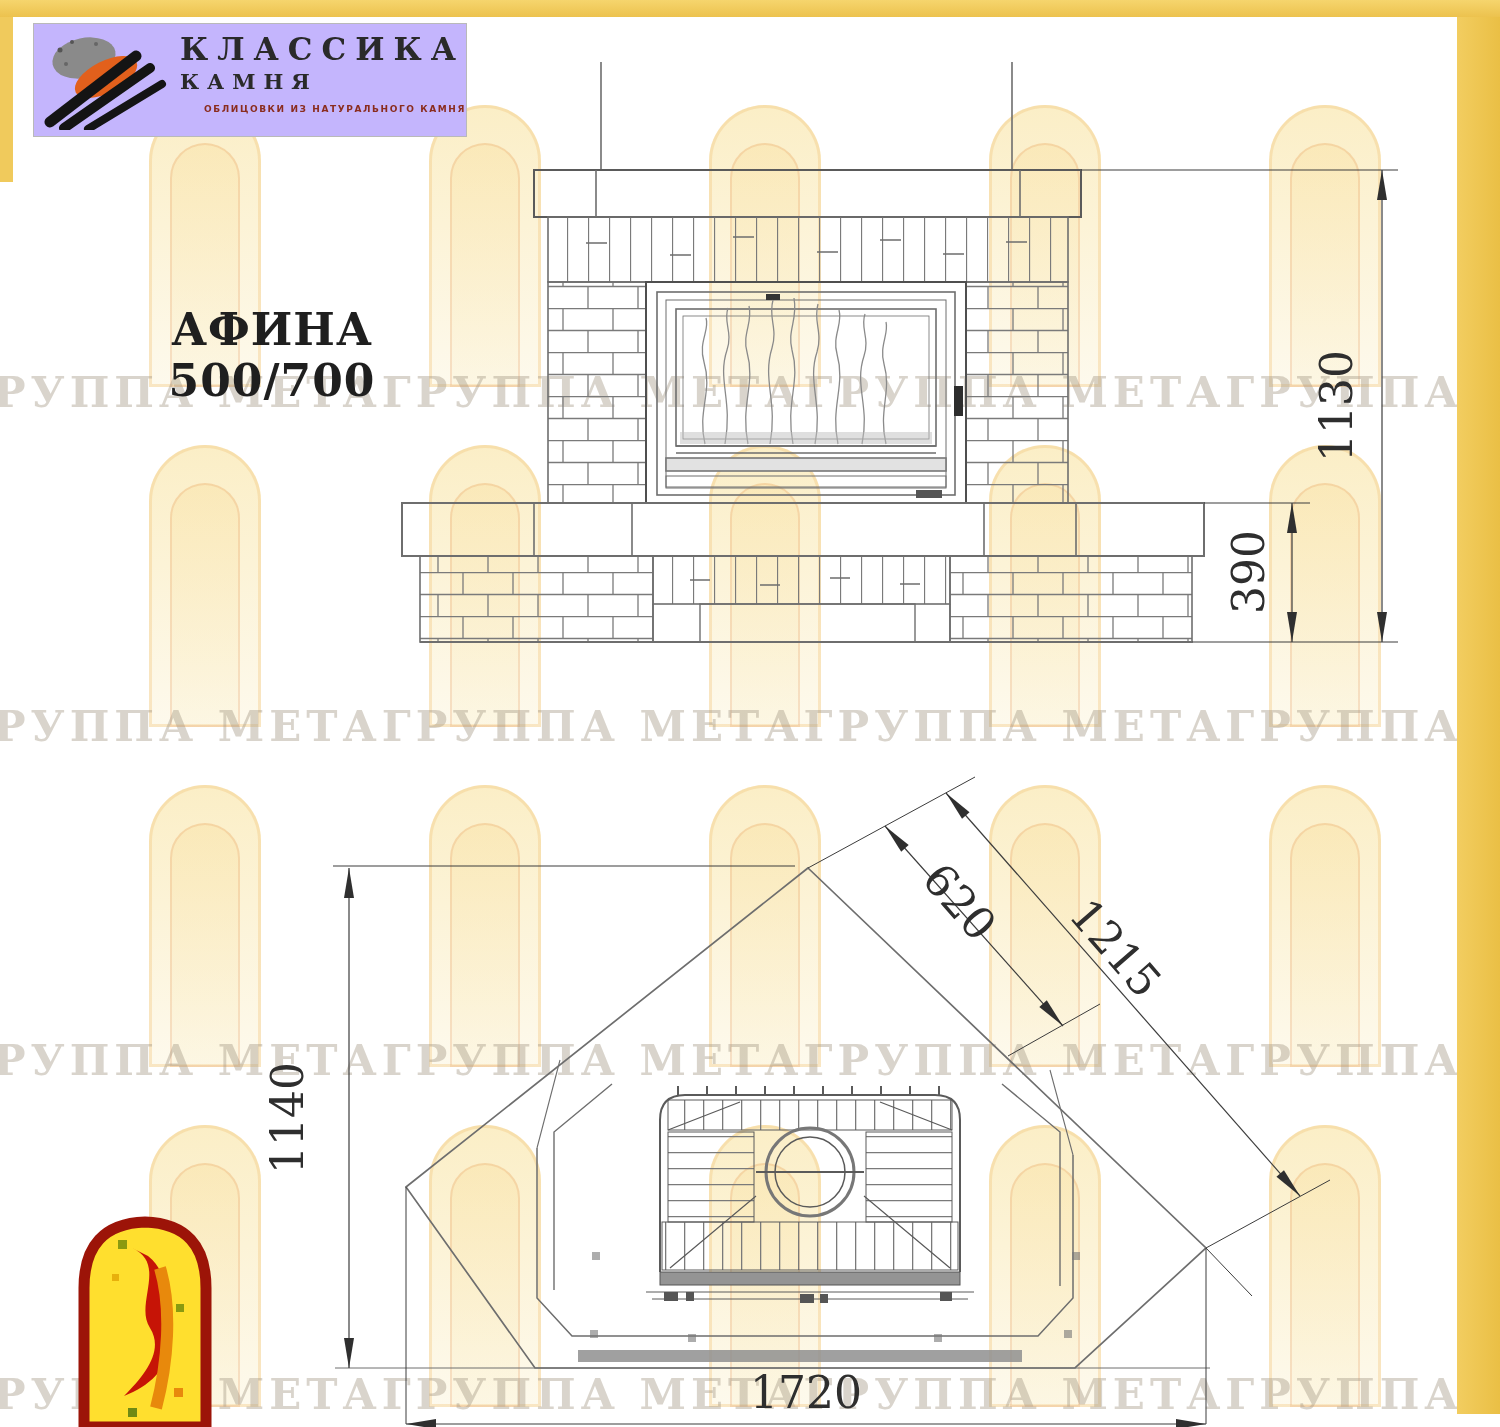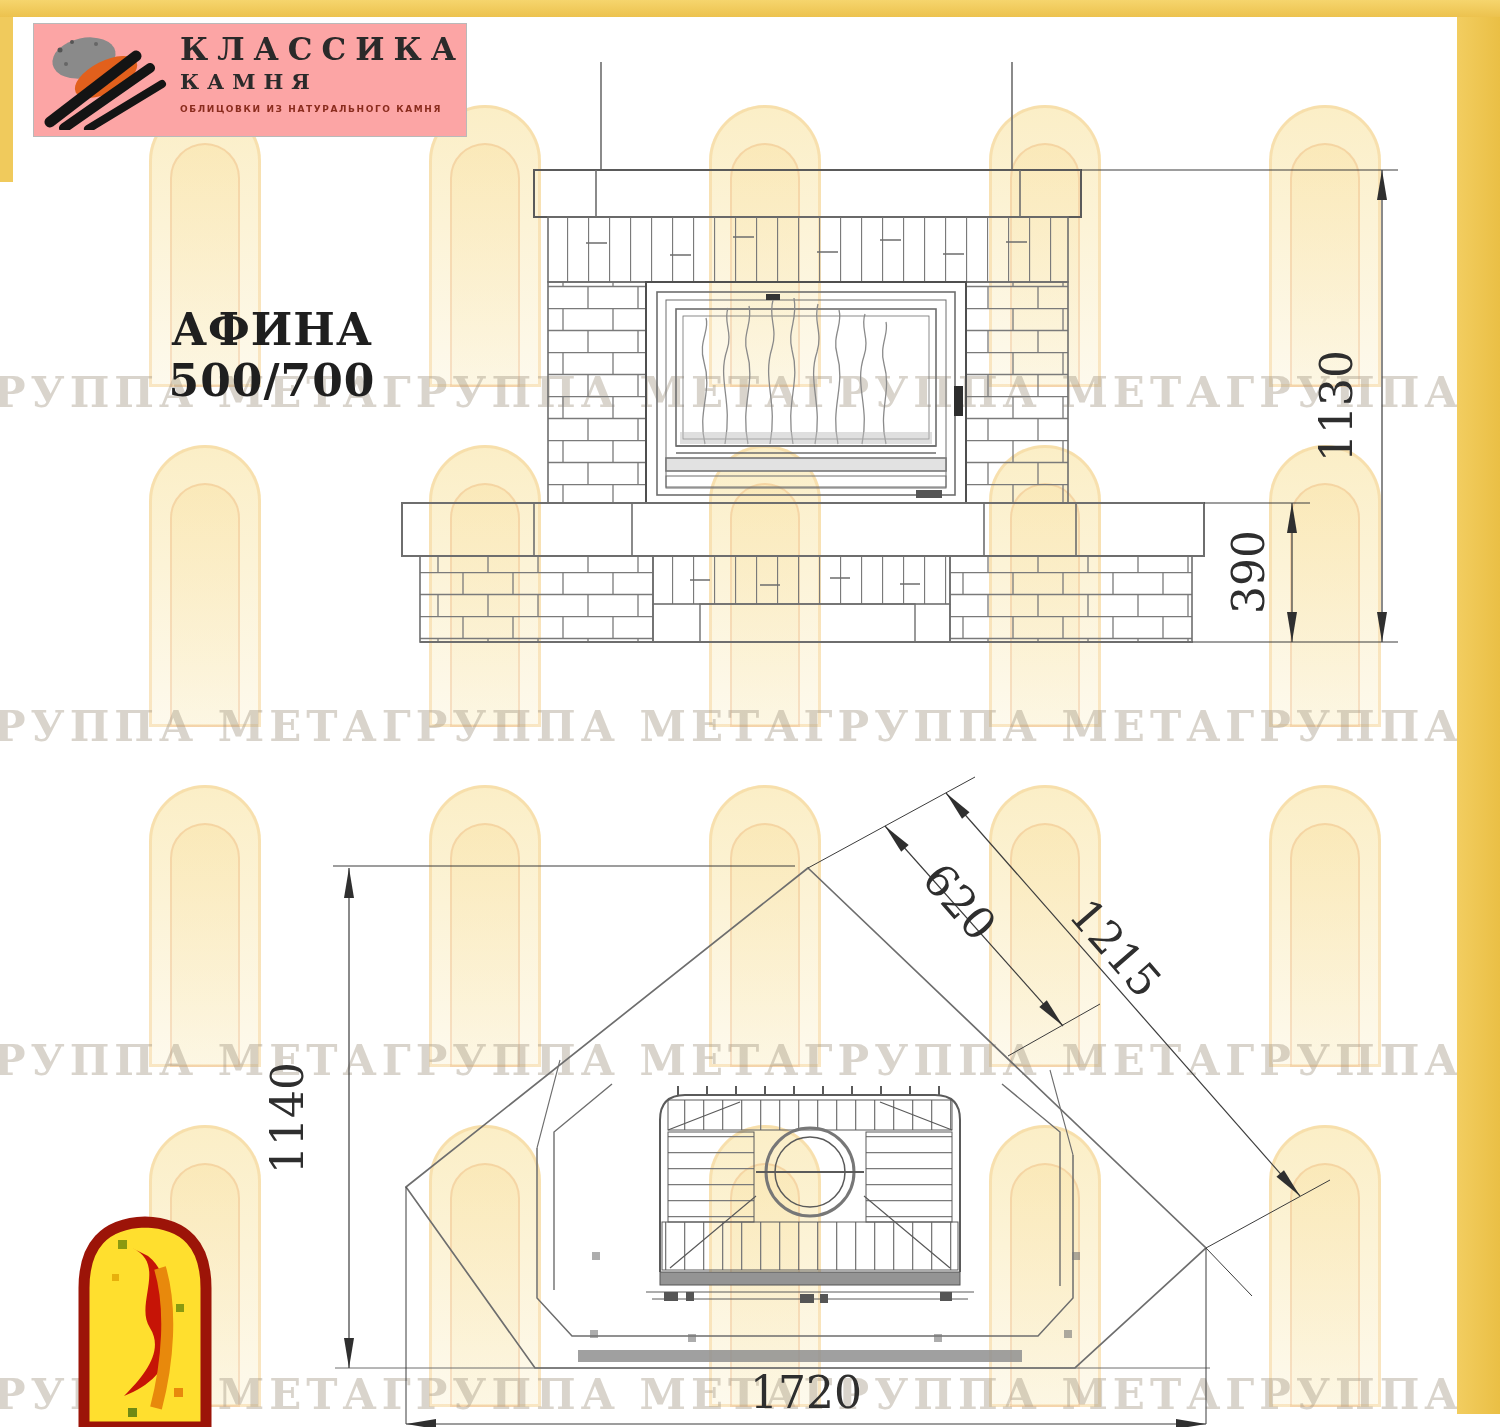--- a/index.html
+++ b/index.html
@@ -28,28 +28,28 @@
   }
   .wm-arch .inner{
     position:absolute;left:21px;top:38px;width:70px;height:244px;
     border-radius:36px 36px 0 0;
     background:linear-gradient(180deg,rgba(248,220,150,0.35),rgba(250,238,200,0.25));
     box-shadow:inset 0 0 0 2px rgba(220,120,60,0.18);
   }
   
   .logo-box{
     position:absolute;left:33px;top:23px;width:432px;height:112px;
-    background:#fca5a5;border:1px solid #b9b9b9;z-index:4;
+    background:#c4b5fd;border:1px solid #b9b9b9;z-index:4;
   }
   .logo-box svg{position:absolute;left:10px;top:6px;}
   .logo-text{position:absolute;left:146px;top:8px;width:286px;color:#2a2a2a;}
   .logo-line1{font-size:31px;letter-spacing:9px;font-weight:bold;line-height:34px;}
   .logo-line2{font-size:21px;letter-spacing:8px;font-weight:bold;line-height:32px;}
   .logo-sub{margin-top:6px;font-family:"DejaVu Sans","Liberation Sans",sans-serif;
-    font-size:9px;font-weight:bold;letter-spacing:1.6px;color:#8a2c1e;}
+    font-size:9px;font-weight:bold;letter-spacing:1.6px;color:#8a2c1e;text-align:right;}
   
   .model-title{
     position:absolute;left:62px;top:304px;width:420px;z-index:3;
     text-align:center;font-size:44px;font-weight:bold;color:#1f1f1f;letter-spacing:1px;
   }
   
   .dwg{position:absolute;z-index:2;}
   #front-svg{left:380px;top:40px;}
   #plan-svg{left:260px;top:740px;}
   #emblem-svg{left:76px;top:1212px;z-index:3;}

